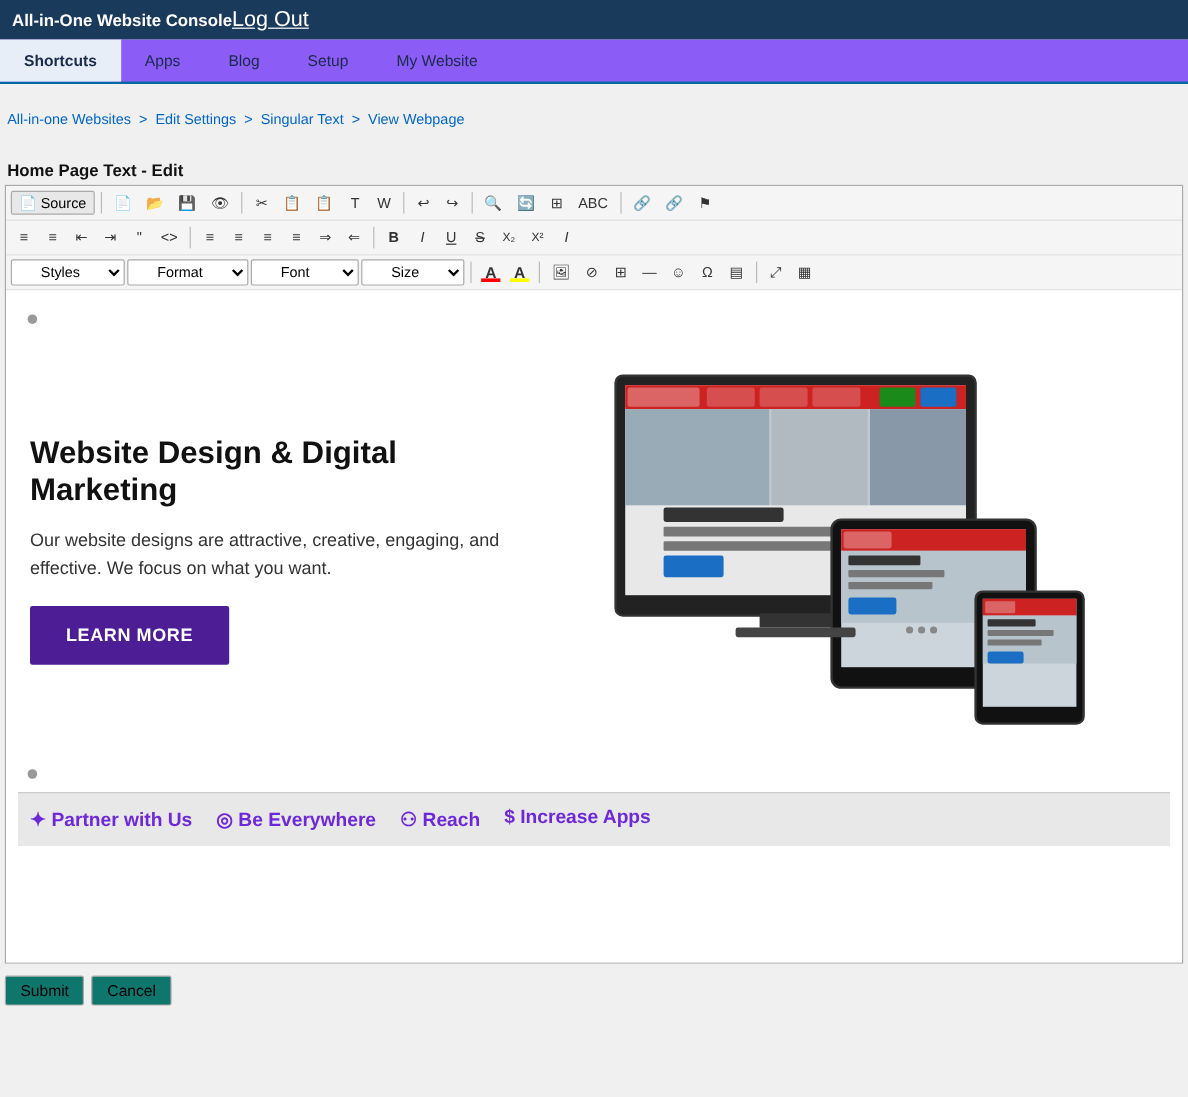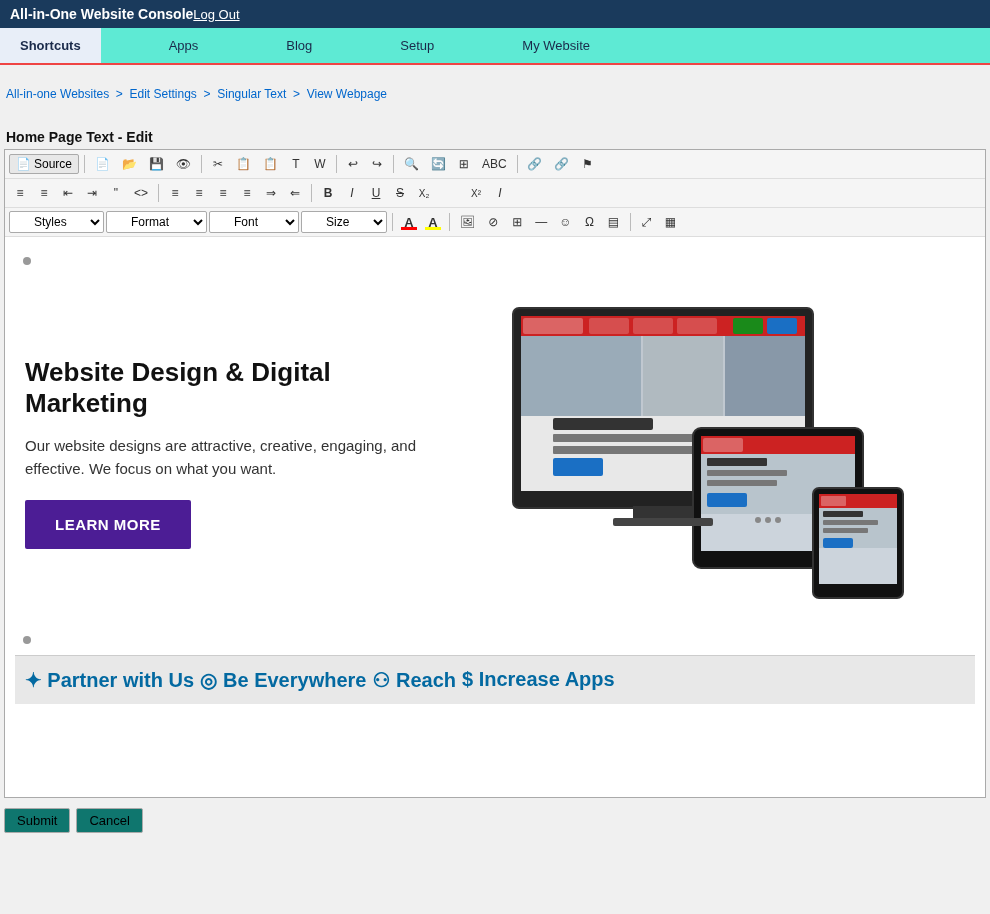--- a/index.html
+++ b/index.html
@@ -15,32 +15,31 @@
     }
     .app-title {
       color: white;
       font-weight: bold;
       font-size: 14px;
     }
     .logout-btn {
       color: white;
       background: none;
       border: none;
-      font-size: 13px;
+      font-size: 18px;
       cursor: pointer;
       text-decoration: underline;
     }
 
     
     .main-nav {
-      background: #5eead4;
+      background: #8b5cf6;
       display: flex;
       padding: 0;
-      border-bottom: 2px solid #ef4444;
-      gap: 48px;
+      border-bottom: 2px solid #0369a1;
     }
     .main-nav a {
       display: block;
       padding: 10px 20px;
       text-decoration: none;
       color: #1a2a4a;
       font-size: 13px;
       font-weight: 500;
     }
     .main-nav a.active {
@@ -199,24 +198,24 @@
       border-radius: 50%;
       background: #999;
       margin: 4px;
     }
 
     
     .site-bottom-bar {
       background: #e8e8e8;
       padding: 12px 10px;
       display: flex;
-      gap: 6px;
+      gap: 20px;
       border-top: 1px solid #ccc;
-      font-size: 20px;
-      color: #0369a1;
+      font-size: 16px;
+      color: #6d28d9;
       font-weight: bold;
     }
 
     
     .form-buttons {
       display: flex;
       gap: 6px;
       padding: 4px 0;
     }
     .submit-btn, .cancel-btn {
@@ -321,21 +320,21 @@
       <button class="toolbar-btn" title="Align Right">≡</button>
       <button class="toolbar-btn" title="Justify">≡</button>
       <button class="toolbar-btn" title="Left to Right">⇒</button>
       <button class="toolbar-btn" title="Right to Left">⇐</button>
       <div class="toolbar-separator"></div>
       <button class="toolbar-btn tb-bold" title="Bold">B</button>
       <button class="toolbar-btn tb-italic" title="Italic">I</button>
       <button class="toolbar-btn tb-underline" title="Underline">U</button>
       <button class="toolbar-btn tb-strike" title="Strikethrough">S</button>
       <button class="toolbar-btn" title="Subscript" style="font-size:10px;">X₂</button>
-      <button class="toolbar-btn" title="Superscript" style="font-size:10px;margin-left:28px;">X²</button>
+      <button class="toolbar-btn" title="Superscript" style="font-size:10px;">X²</button>
       <button class="toolbar-btn tb-italic" title="Remove Format" style="font-style:italic;">I</button>
     </div>
 
     <div class="toolbar-row">
       <select class="toolbar-dropdown styles-dropdown">
         <option>Styles</option>
       </select>
       <select class="toolbar-dropdown format-dropdown">
         <option>Format</option>
       </select>

